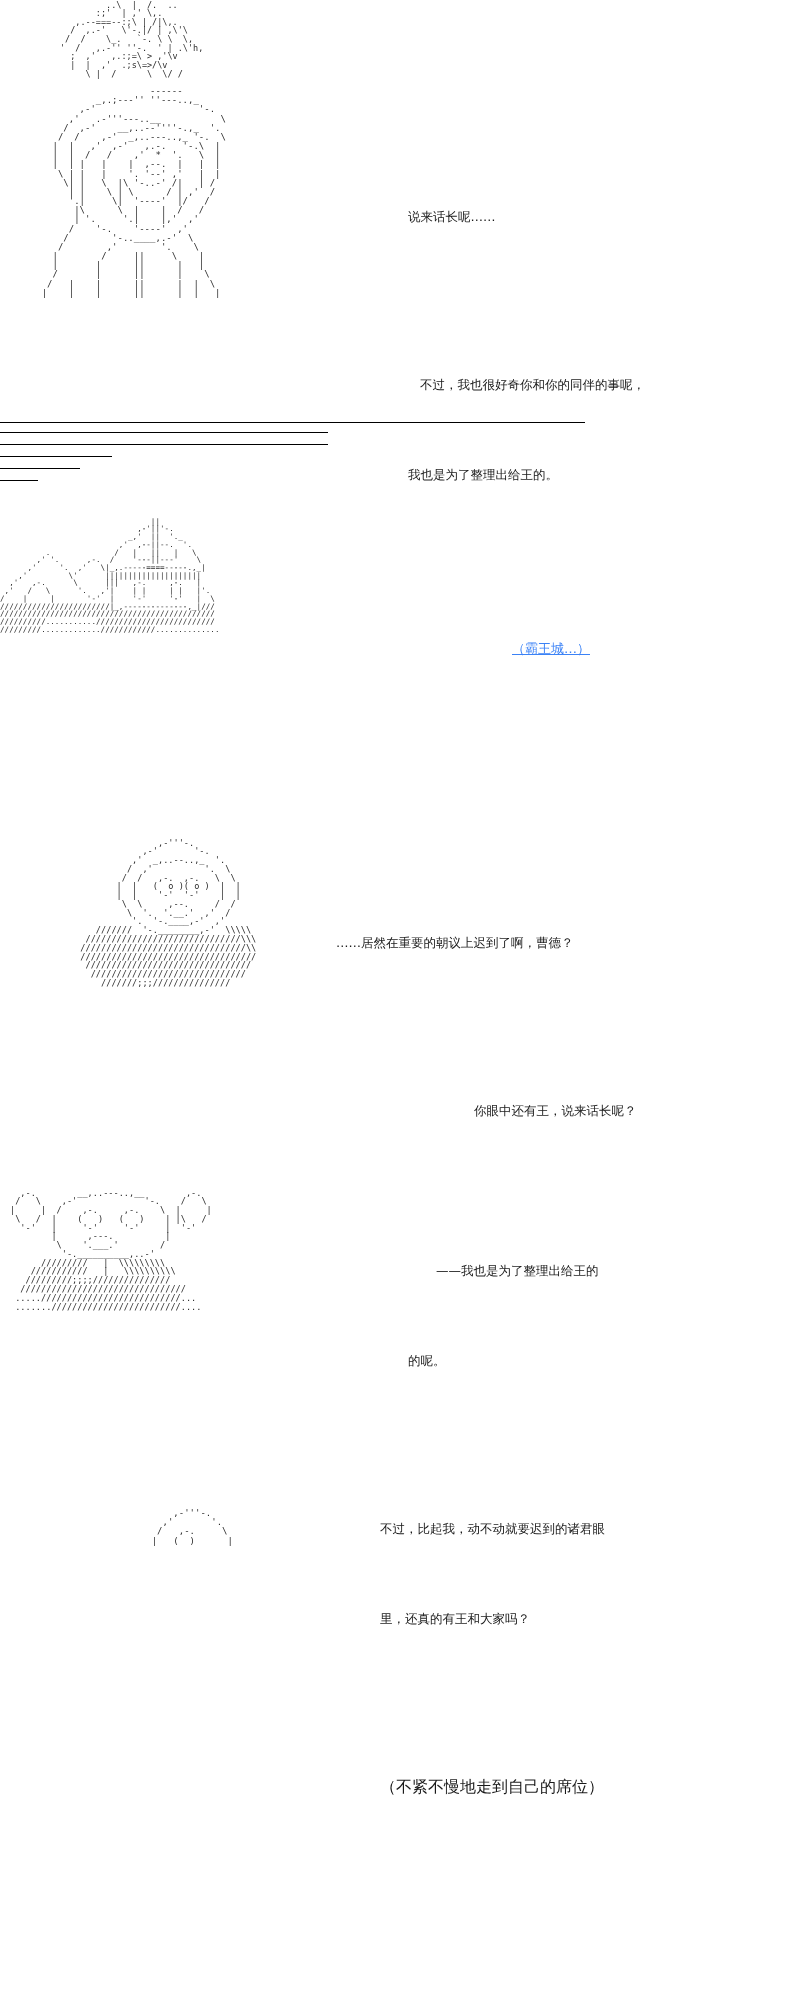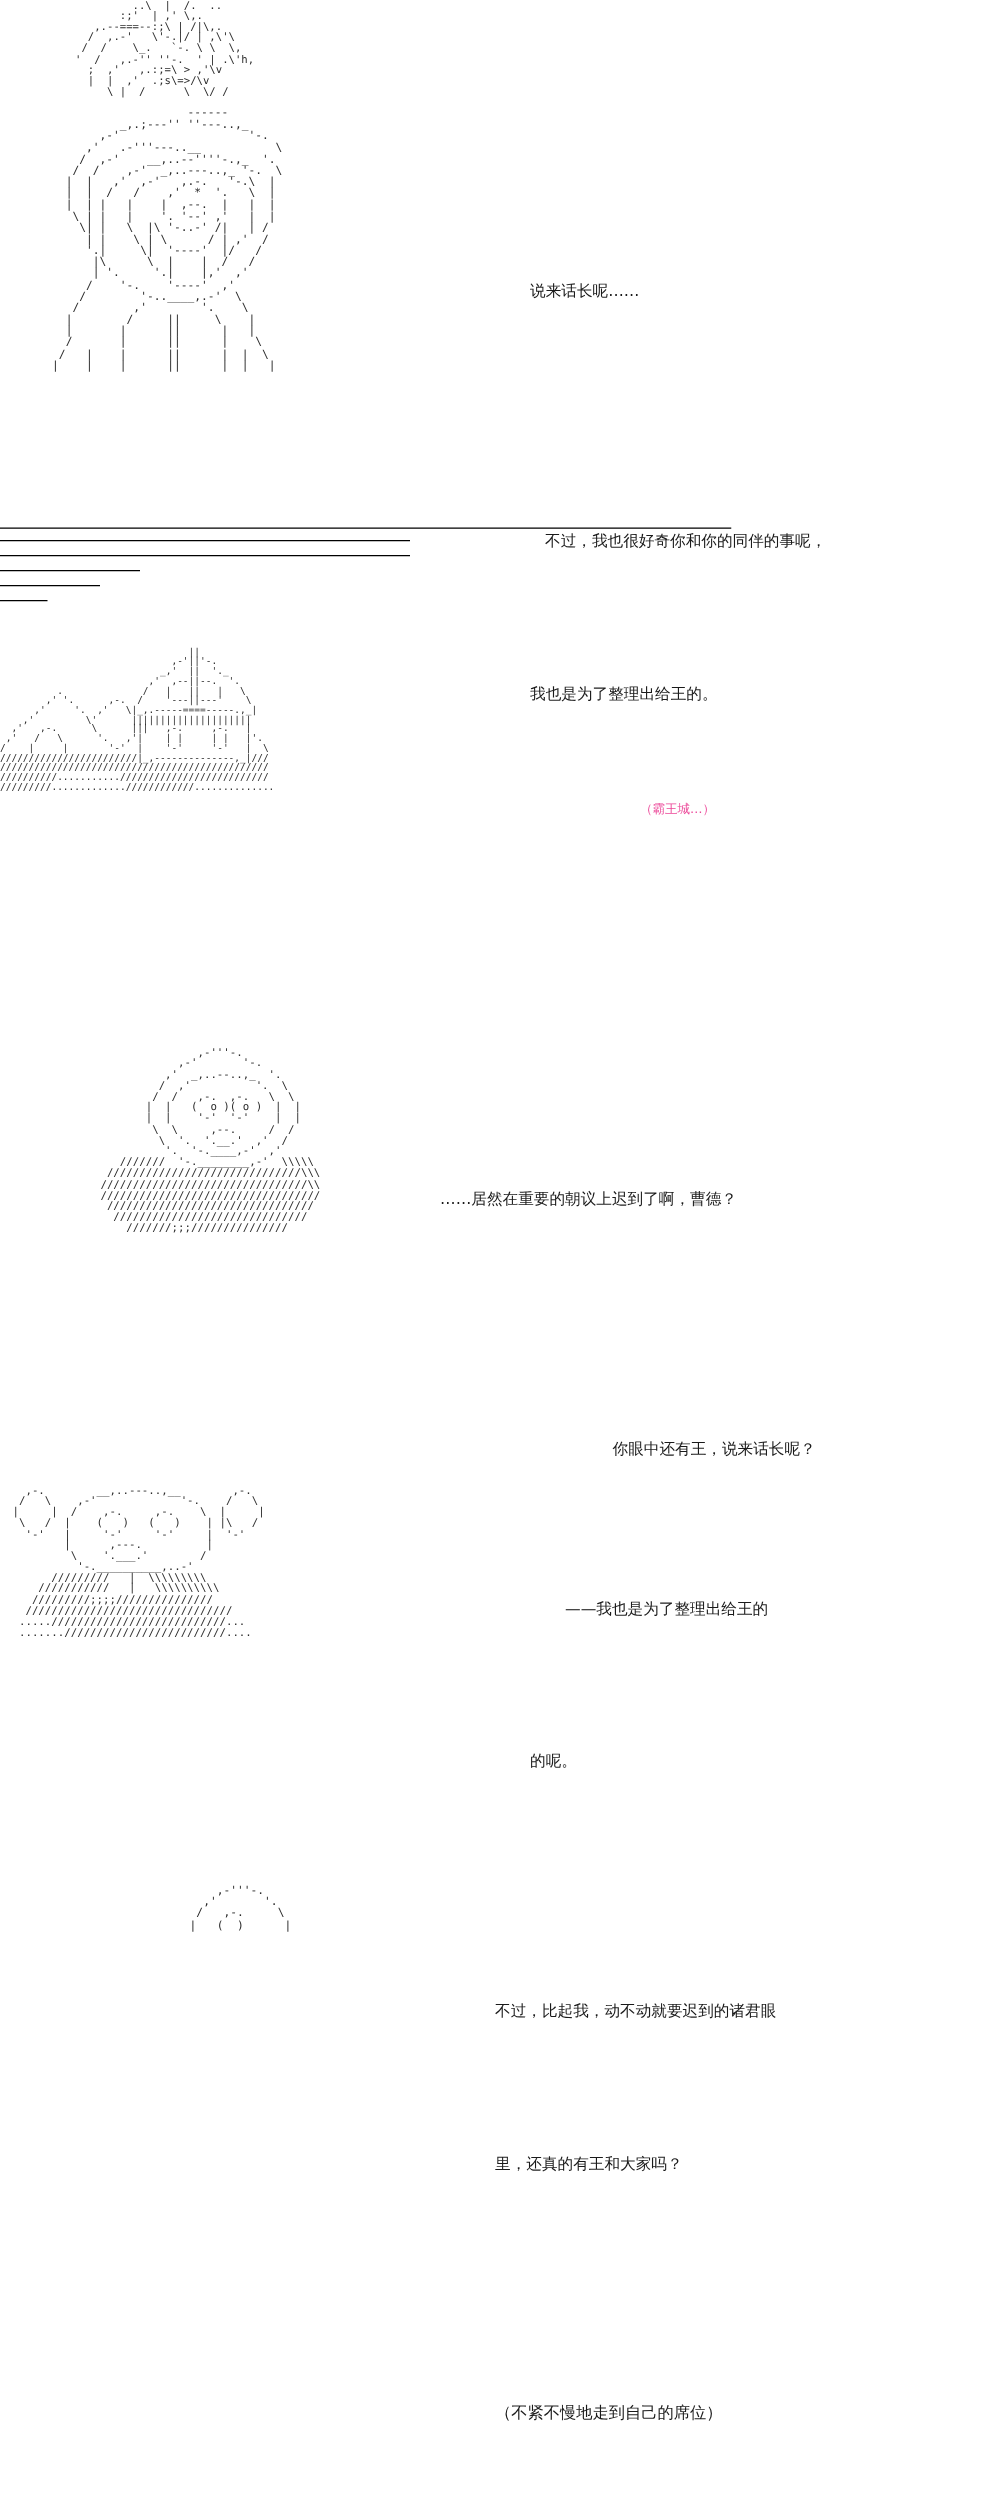--- a/index.html
+++ b/index.html
@@ -63,43 +63,44 @@
 
   
   .dlg {
     position: absolute;
     font-family: "DejaVu Sans", "Liberation Sans", sans-serif;
     font-size: 12.5px;
     line-height: 30px;
     color: #1a1a1a;
     white-space: pre-wrap;
   }
-  .dlg p { margin: 16px; }
+  .dlg p { margin: 0; }
   .dlg .gap { height: 18px; }
 
   .dlg-1 { left: 408px; top: 142px; width: 380px; }
   .dlg-1 .indent { padding-left: 12px; }
 
   .dlg-castle-label {
     position: absolute;
     left: 512px;
     top: 640px;
     font-family: "DejaVu Sans", "Liberation Sans", sans-serif;
-    font-size: 10px;
-    color: #ec4899;
+    font-size: 13px;
+    color: #3b82f6;
+    text-decoration: underline;
   }
 
   .dlg-2 { left: 336px; top: 868px; width: 400px; }
   .dlg-2 .l2 { padding-left: 138px; }
 
   .dlg-3 { left: 380px; top: 1196px; width: 400px; }
   .dlg-3 .ind1 { padding-left: 56px; }
   .dlg-3 .ind2 { padding-left: 28px; }
   .dlg-3 .ind3 { padding-left: 28px; }
-  .dlg-3 .small { font-size: 13px; }
+  .dlg-3 .small { font-size: 16px; }
 </style>
 </head>
 <body>
 
 <div class="page">
 
   <pre class="aa aa-top">         ..\  |  /.  ..
        :;'  | ,' \,.
    ,.--===--:;\ | /|\,.
   /  ,.-'   \'-.|/ | ,\'\

